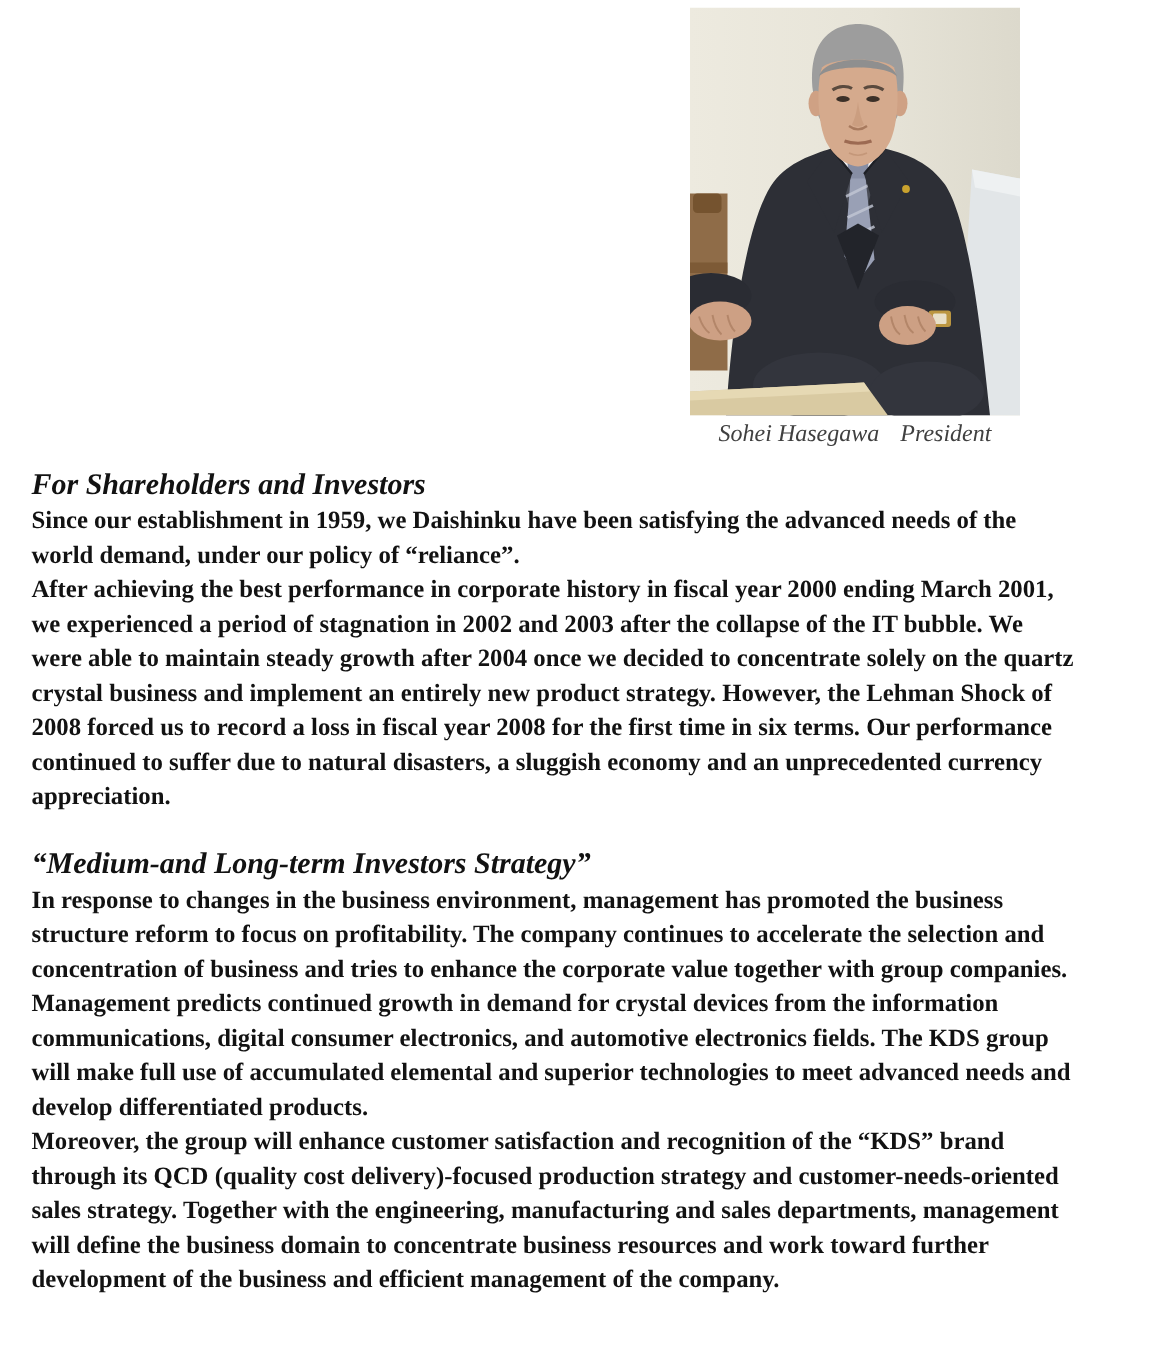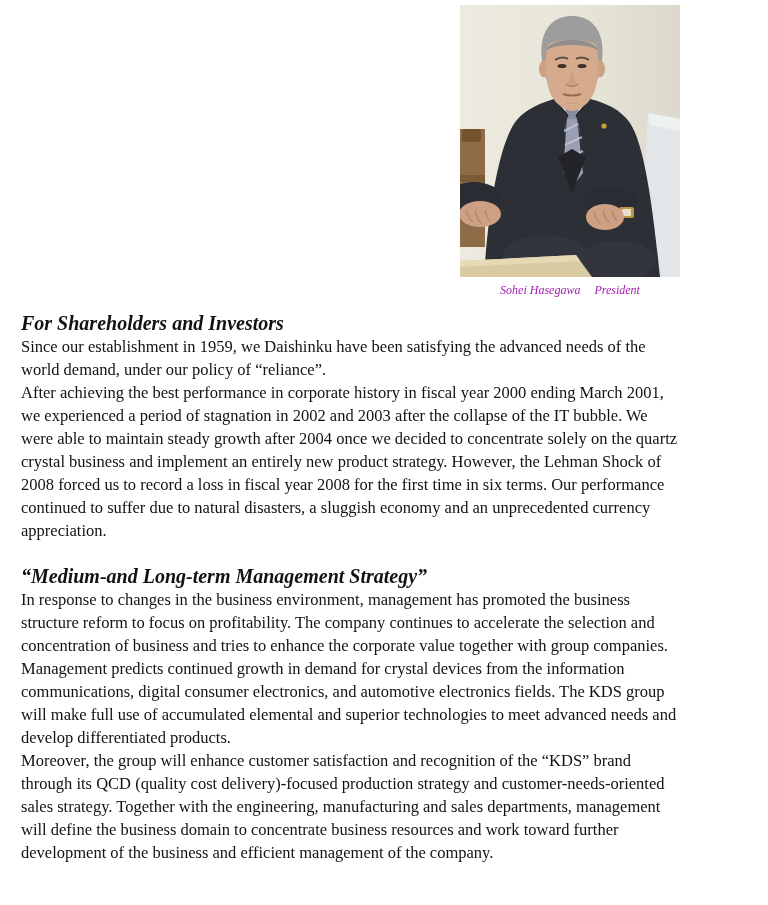--- a/index.html
+++ b/index.html
@@ -18,44 +18,45 @@
     left: 460px;
     top: 5px;
     width: 220px;
   }
   .photo-frame { display: block; width: 220px; height: 272px; }
   .photo-frame svg { display: block; }
   .caption {
     margin-top: 4px;
     text-align: center;
     font-style: italic;
-    font-size: 12px;
+    font-size: 16px;
     line-height: 18px;
     white-space: nowrap;
-    color: #a21caf;
+    color: #404040;
   }
   .caption-title { margin-left: 14px; }
   .content {
     position: absolute;
     left: 21px;
     top: 312px;
     width: 742px;
     font-size: 16.5px;
     line-height: 23px;
   }
   .section-heading {
     margin: 0;
     font-size: 20px;
     line-height: 23px;
     font-weight: bold;
     font-style: italic;
   }
   .para {
     margin: 0;
     white-space: pre-line; 
+    font-weight: bold;
   }
   .section-strategy { margin-top: 23px; }
 </style>
 </head>
 <body>
 
 <div class="page">
 
   <div class="photo-block">
     <div class="photo-frame">
@@ -151,21 +152,21 @@
       <p class="para">After achieving the best performance in corporate history in fiscal year 2000 ending March 2001,
 we experienced a period of stagnation in 2002 and 2003 after the collapse of the IT bubble. We
 were able to maintain steady growth after 2004 once we decided to concentrate solely on the quartz
 crystal business and implement an entirely new product strategy. However, the Lehman Shock of
 2008 forced us to record a loss in fiscal year 2008 for the first time in six terms. Our performance
 continued to suffer due to natural disasters, a sluggish economy and an unprecedented currency
 appreciation.</p>
     </div>
 
     <div class="section section-strategy">
-      <h2 class="section-heading">“Medium-and Long-term Management Strategy”</h2>
+      <h2 class="section-heading">“Medium-and Long-term Investors Strategy”</h2>
       <p class="para">In response to changes in the business environment, management has promoted the business
 structure reform to focus on profitability. The company continues to accelerate the selection and
 concentration of business and tries to enhance the corporate value together with group companies.
 Management predicts continued growth in demand for crystal devices from the information
 communications, digital consumer electronics, and automotive electronics fields. The KDS group
 will make full use of accumulated elemental and superior technologies to meet advanced needs and
 develop differentiated products.</p>
       <p class="para">Moreover, the group will enhance customer satisfaction and recognition of the “KDS” brand
 through its QCD (quality cost delivery)-focused production strategy and customer-needs-oriented
 sales strategy. Together with the engineering, manufacturing and sales departments, management

